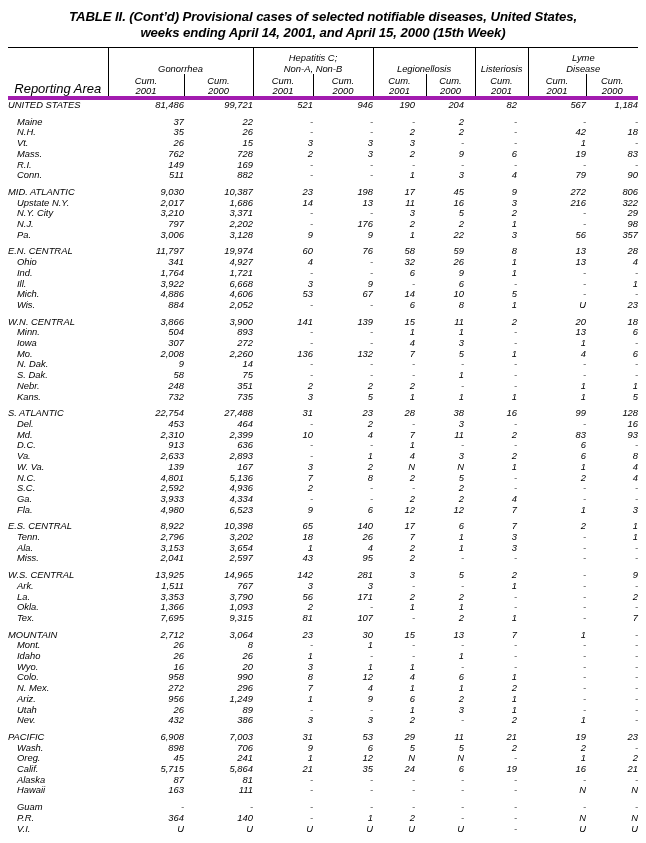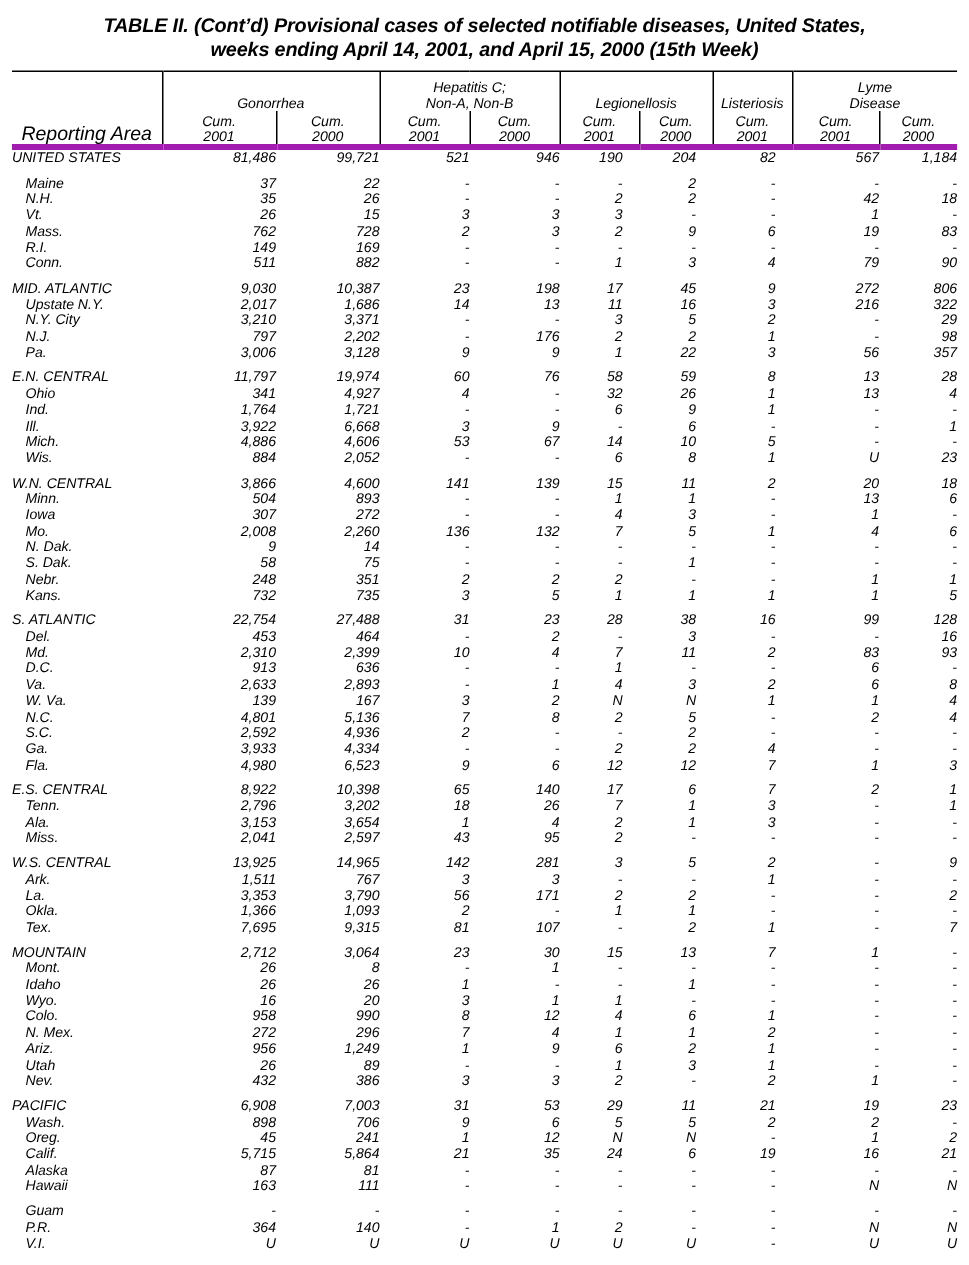--- a/index.html
+++ b/index.html
@@ -410,21 +410,21 @@
           <td class="num tight">1</td>
           <td class="num">U</td>
           <td class="num">23</td>
         </tr>
         <tr class="spacer">
           <td colspan="10"></td>
         </tr>
         <tr class="data-row">
           <td class="area">W.N. CENTRAL</td>
           <td class="num">3,866</td>
-          <td class="num">4,600</td>
+          <td class="num">3,900</td>
           <td class="num">141</td>
           <td class="num">139</td>
           <td class="num tight">15</td>
           <td class="num tight">11</td>
           <td class="num tight">2</td>
           <td class="num">20</td>
           <td class="num">18</td>
         </tr>
         <tr class="data-row">
           <td class="area indent">Minn.</td>

